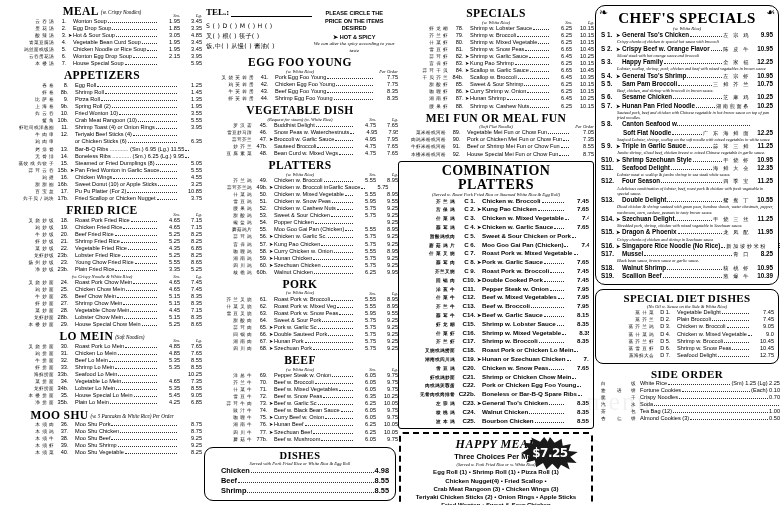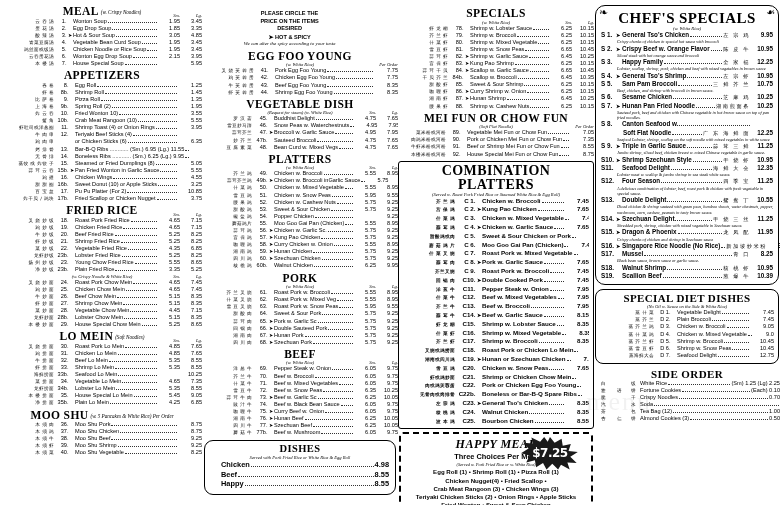--- a/index.html
+++ b/index.html
@@ -706,20 +706,31 @@
             <span class="dots"></span>
             <span class="p one">8.25</span>
           </div>
         </div>
     </div>
   </div>
 
   <div class="col col2">
 
     <div style="display:flex; padding:4px 2px 0 4px;">
+      <div style="flex:1.12;">
+        <div class="tel-row">
+          <span>TEL.:</span>
+          <span class="tel-line"></span>
+        </div>
+        <div class="tel-opts">
+          <div>S (     ) D (     ) M (     ) H (     )</div>
+          <div>叉(     ) 根(     ) 筷子(     )</div>
+          <div>饭,中(     ) 从慢(     ) 酱油(     )</div>
+        </div>
+      </div>
       <div style="flex:.88;" class="circle-note">
         <div>PLEASE CIRCLE THE</div>
         <div>PRICE ON THE ITEMS</div>
         <div>DESIRED</div>
         <div style="padding-top:1px;"><span style="font-size:6px;">➤</span> <span>HOT &amp; SPICY</span></div>
         <span class="small">We can alter the spicy according to your taste</span>
       </div>
     </div>
 
     <div style="margin-top:2px;">
@@ -1157,21 +1168,21 @@
             <span>Chicken</span>
             <span class="dots"></span>
             <span>4.98</span>
           </div>
           <div class="hib-item">
             <span>Beef</span>
             <span class="dots"></span>
             <span>8.55</span>
           </div>
           <div class="hib-item">
-            <span>Happy</span>
+            <span>Shrimp</span>
             <span class="dots"></span>
             <span>8.55</span>
           </div>
         </div>
     </div>
   </div>
 
   <div class="col col3">
 
     <div style="padding-top:2px;">
@@ -1289,21 +1300,21 @@
             <span class="spicy" style="width: 5px;"></span>
             <span class="nm">Shrimp w. Cashew Nuts</span>
             <span class="dots"></span>
             <span class="p sm">6.25</span>
             <span class="p lg">10.15</span>
           </div>
         </div>
     </div>
 
     <div>
-      <div class="sec-head h1">MEI FUN OR CHOW FUN</div>
+      <div class="sec-head h1">MEI FUN OR MEAL FUN</div>
       <div class="headrow">
         <div class="subnote">(Soft Flat Noodle)</div>
         <div class="onehdr">Per  Order</div>
       </div>
       <div id="meifun-list">
           <div class="item">
             <span class="cn" style="width: 48px;">菜米粉或河粉</span>
             <span class="num" style="width: 16px;">89.</span>
             <span class="spicy" style="width: 5px;"></span>
             <span class="nm">Vegetable Mei Fun or Chow Fun</span>

